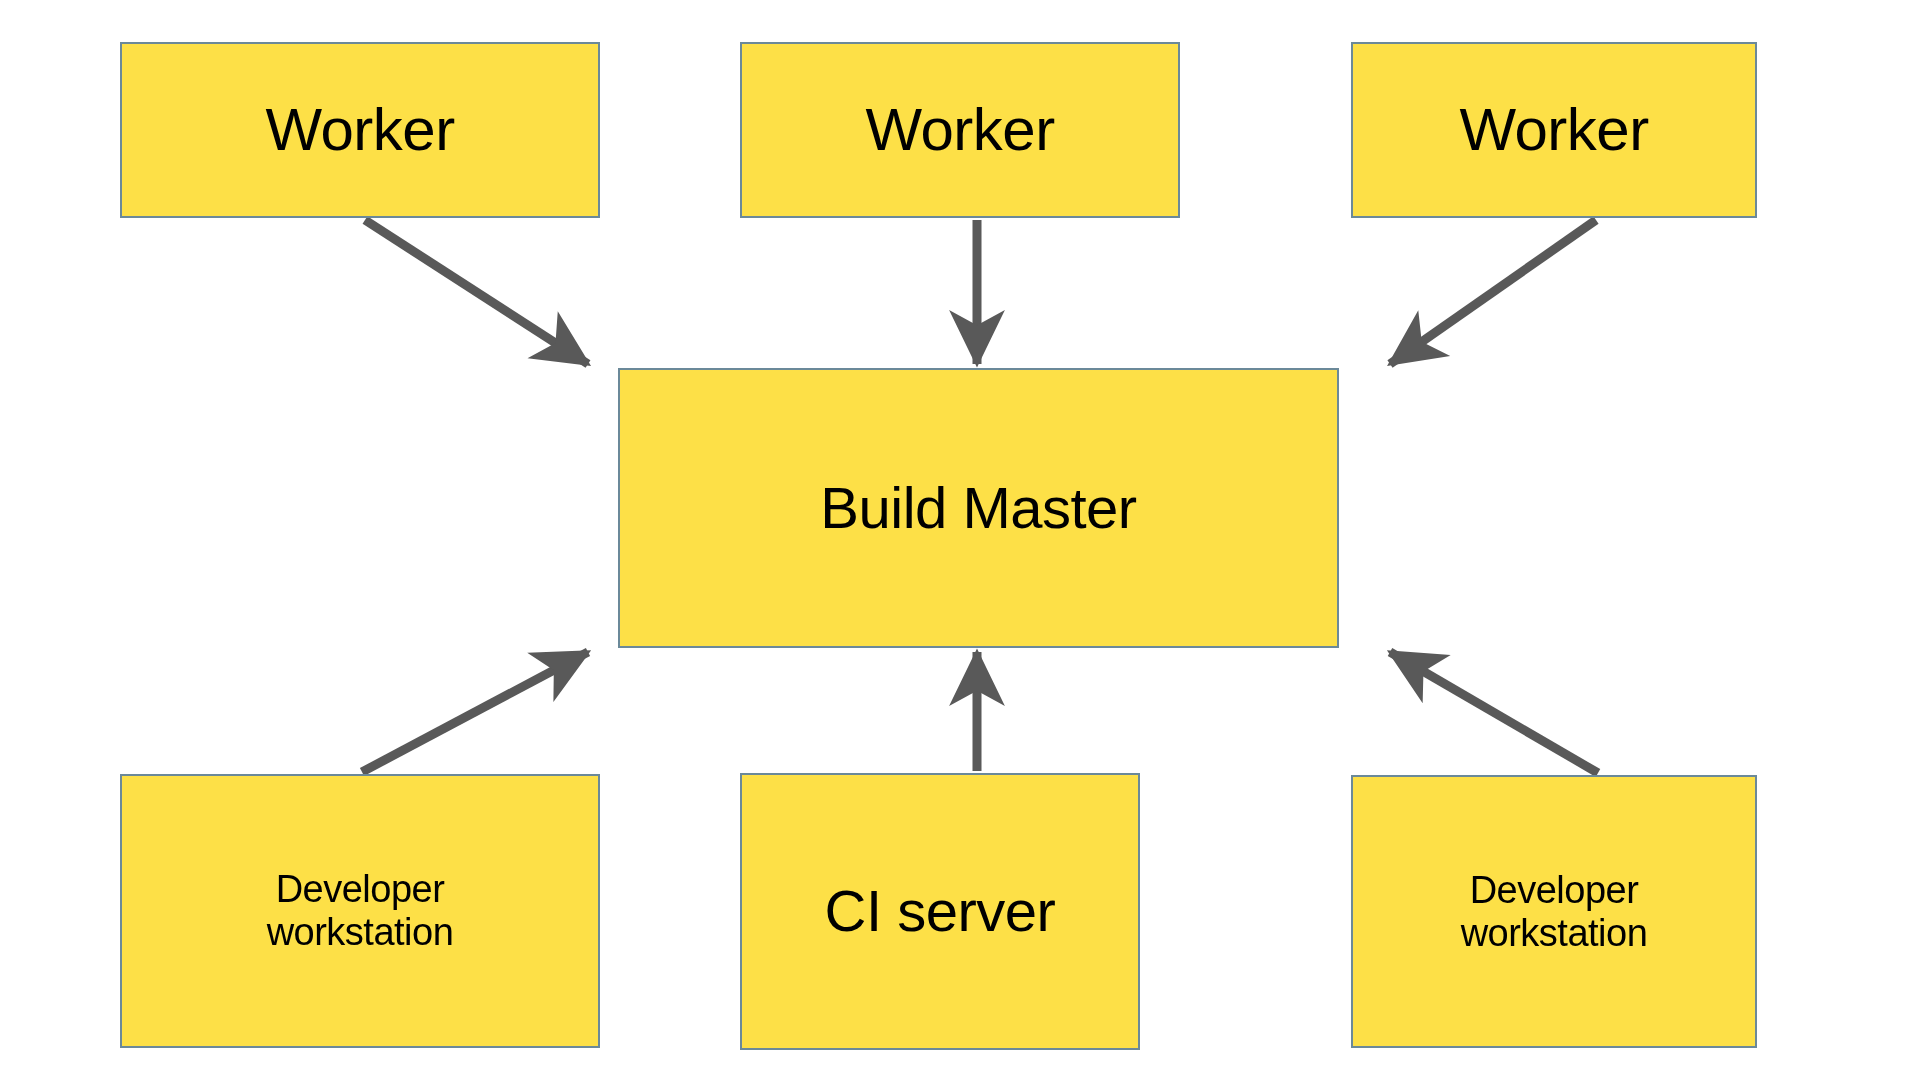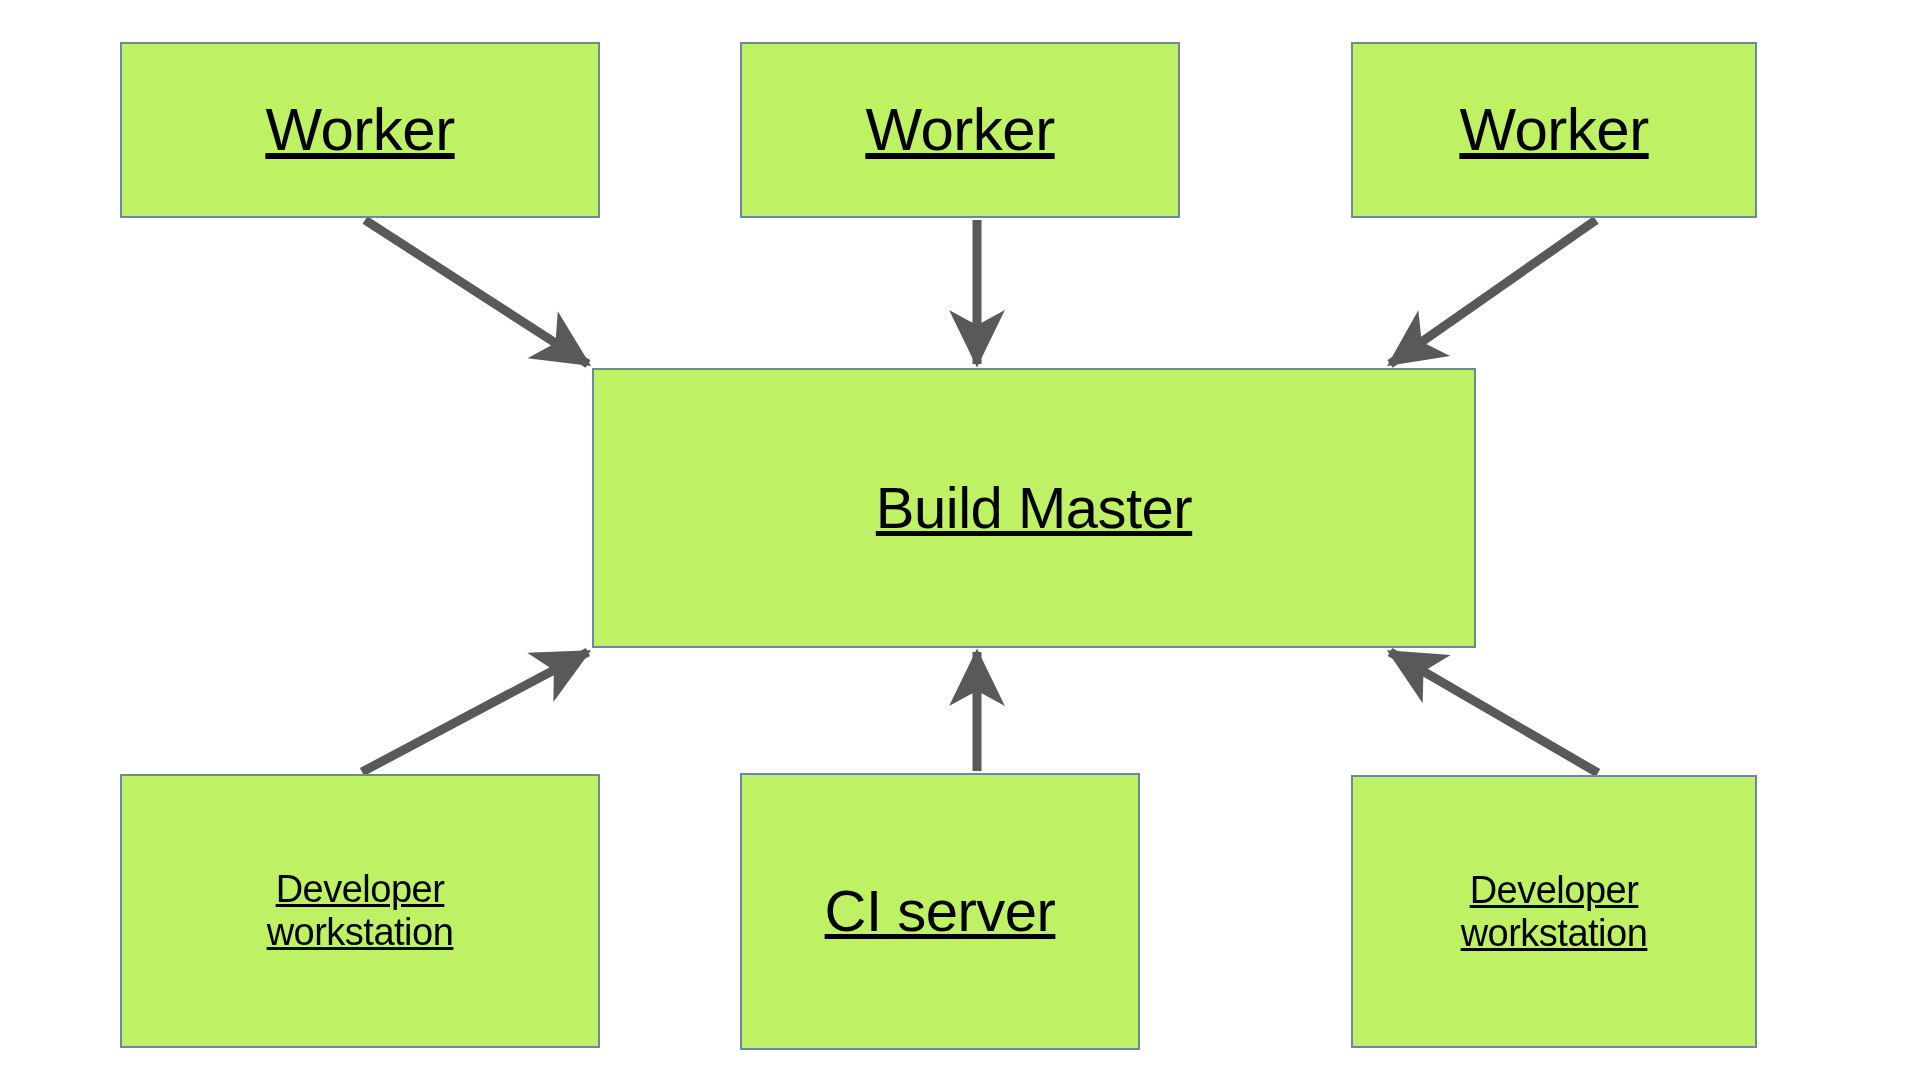--- a/index.html
+++ b/index.html
@@ -21,40 +21,39 @@
     position: absolute;
     left: 0;
     top: 0;
     width: 1910px;
     height: 1090px;
     pointer-events: none;
   }
   .node {
     position: absolute;
     box-sizing: border-box;
-    background: #bef264;
+    background: #fde047;
     border: 2px solid #6b8999;
     display: flex;
     align-items: center;
     justify-content: center;
     text-align: center;
     color: #000000;
     z-index: 2;
-    text-decoration: underline;
   }
   .node .label {
     display: block;
     line-height: 1.12;
     white-space: pre-line;
     letter-spacing: -0.5px;
   }
   .n-worker-left   { left: 120px;  top: 42px;  width: 480px; height: 176px; }
   .n-worker-mid    { left: 740px;  top: 42px;  width: 440px; height: 176px; }
   .n-worker-right  { left: 1351px; top: 42px;  width: 406px; height: 176px; }
-  .n-build-master  { left: 592px;  top: 368px; width: 884px; height: 280px; }
+  .n-build-master  { left: 618px;  top: 368px; width: 721px; height: 280px; }
   .n-dev-left      { left: 120px;  top: 774px; width: 480px; height: 274px; }
   .n-ci-server     { left: 740px;  top: 773px; width: 400px; height: 277px; }
   .n-dev-right     { left: 1351px; top: 775px; width: 406px; height: 273px; }
 
   .fs-worker  { font-size: 60px; }
   .fs-master  { font-size: 58px; }
   .fs-dev     { font-size: 38px; }
   .fs-ci      { font-size: 58px; }
 </style>
 </head>

